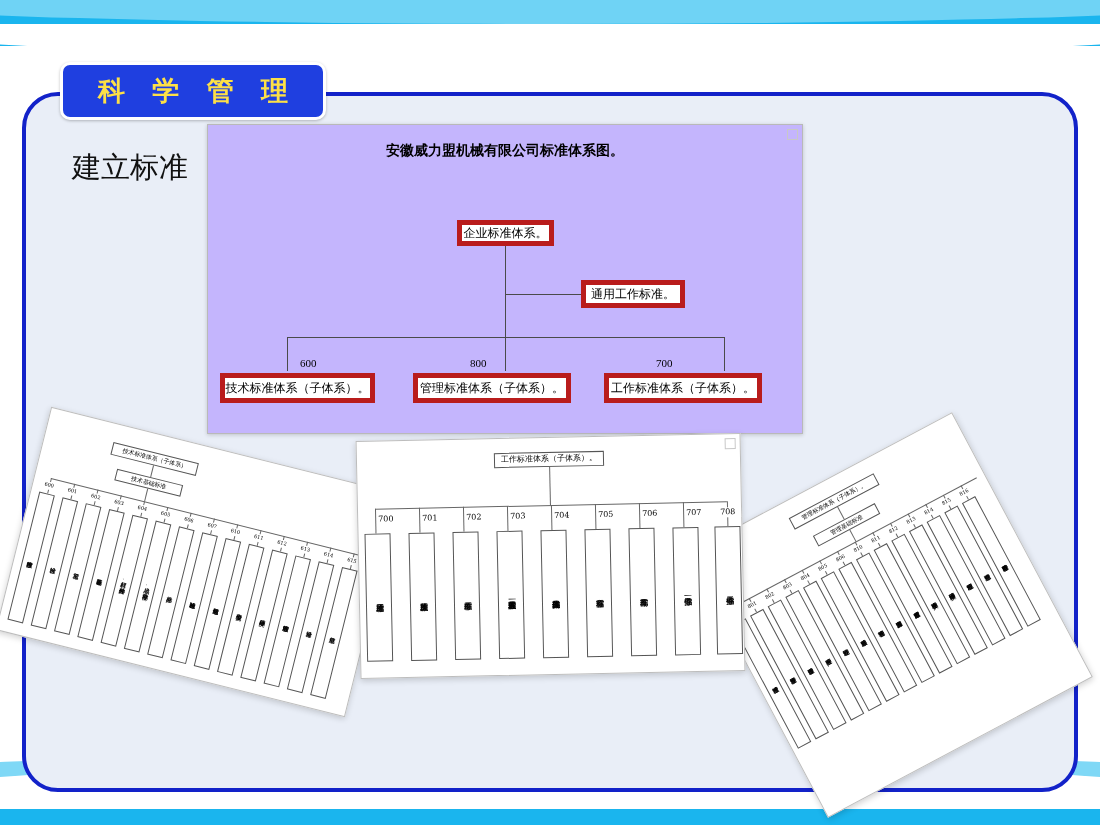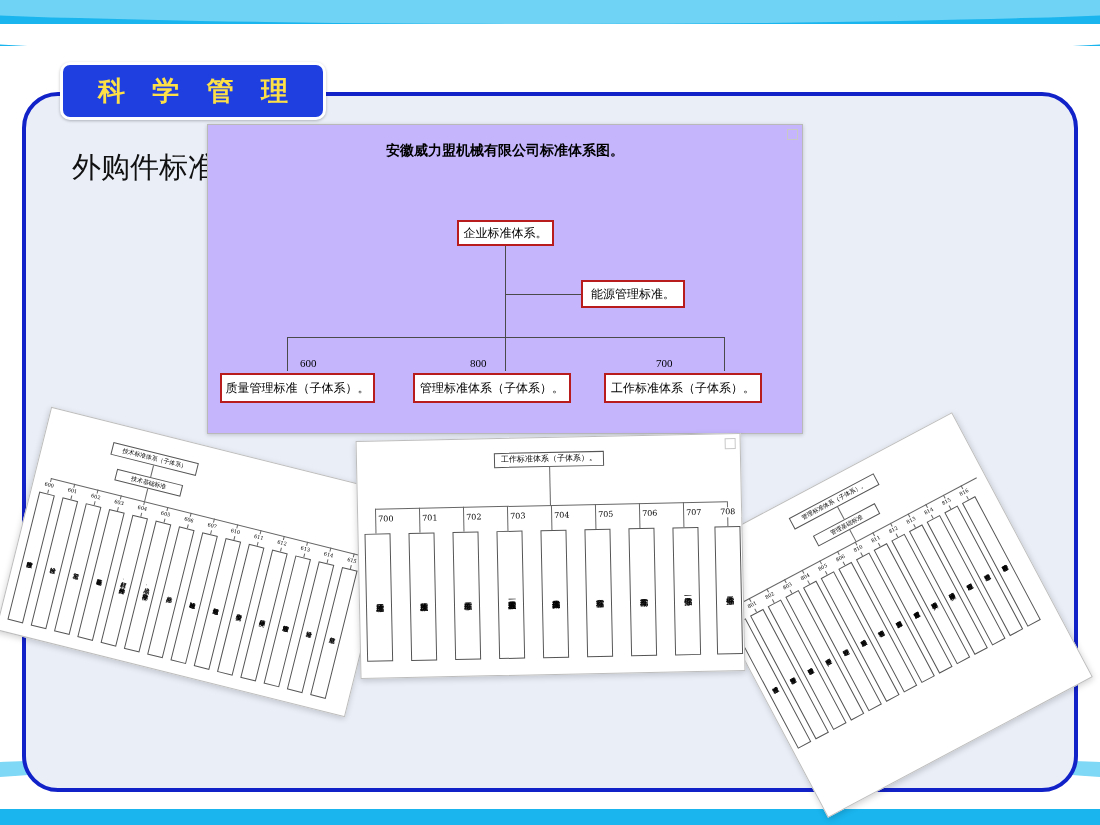--- a/index.html
+++ b/index.html
@@ -106,21 +106,21 @@
   #doc-main{
     left:207px;top:124px;width:596px;height:310px;
     z-index:5;
   }
   .doc-title{
     position:absolute;left:0;right:0;top:17px;
     text-align:center;font-size:14px;font-weight:bold;
   }
   .node{
     position:absolute;
-    border:2px solid #b91c1c;
+    border:5px solid #b91c1c;
     background:#ffffff;
     display:flex;align-items:center;justify-content:center;
     text-align:center;
     box-sizing:border-box;
     font-family:"DejaVu Serif", serif;
   }
   .line{
     position:absolute;background:#4a4a4a;
   }
   .num{
@@ -194,43 +194,43 @@
   <div class="bg-bottom-wave"></div>
 
   <div class="panel">
     <div class="panel-inner"></div>
   </div>
 
   <div class="title-tab">
     <span>科 学 管 理</span>
   </div>
 
-  <div class="subtitle">外购件标准</div>
+  <div class="subtitle">建立标准</div>
 
   <div class="doc" id="doc-main">
     <div class="corner-mark"></div>
     <div class="doc-title">安徽威力盟机械有限公司标准体系图。</div>
 
     <div class="node" style="left:249px;top:95px;width:97px;height:26px;font-size:12px;">企业标准体系。</div>
 
     <div class="line" style="left:297px;top:121px;width:1px;height:120px;"></div>
 
     <div class="line" style="left:297px;top:169px;width:76px;height:1px;"></div>
-    <div class="node" style="left:373px;top:155px;width:104px;height:28px;font-size:12px;">能源管理标准。</div>
+    <div class="node" style="left:373px;top:155px;width:104px;height:28px;font-size:12px;">通用工作标准。</div>
 
     <div class="line" style="left:79px;top:212px;width:437px;height:1px;"></div>
     <div class="line" style="left:79px;top:212px;width:1px;height:34px;"></div>
     <div class="line" style="left:297px;top:212px;width:1px;height:34px;"></div>
     <div class="line" style="left:516px;top:212px;width:1px;height:34px;"></div>
 
     <div class="num" style="left:92px;top:232px;">600</div>
     <div class="num" style="left:262px;top:232px;">800</div>
     <div class="num" style="left:448px;top:232px;">700</div>
 
-    <div class="node" style="left:12px;top:248px;width:155px;height:30px;font-size:12px;">质量管理标准（子体系）。</div>
+    <div class="node" style="left:12px;top:248px;width:155px;height:30px;font-size:12px;">技术标准体系（子体系）。</div>
     <div class="node" style="left:205px;top:248px;width:158px;height:30px;font-size:12px;">管理标准体系（子体系）。</div>
     <div class="node" style="left:396px;top:248px;width:158px;height:30px;font-size:12px;">工作标准体系（子体系）。</div>
   </div>
 
   <div class="doc-tilt" id="doc-work">
     <div class="corner-mark"></div>
 
     <div class="mini-node" style="left:137px;top:14px;width:110px;height:15px;font-size:8px;">工作标准体系（子体系）。</div>
     <div class="mini-line" style="left:192px;top:29px;width:1px;height:38px;"></div>
     <div class="mini-line" style="left:17px;top:67px;width:352px;height:1px;"></div>

